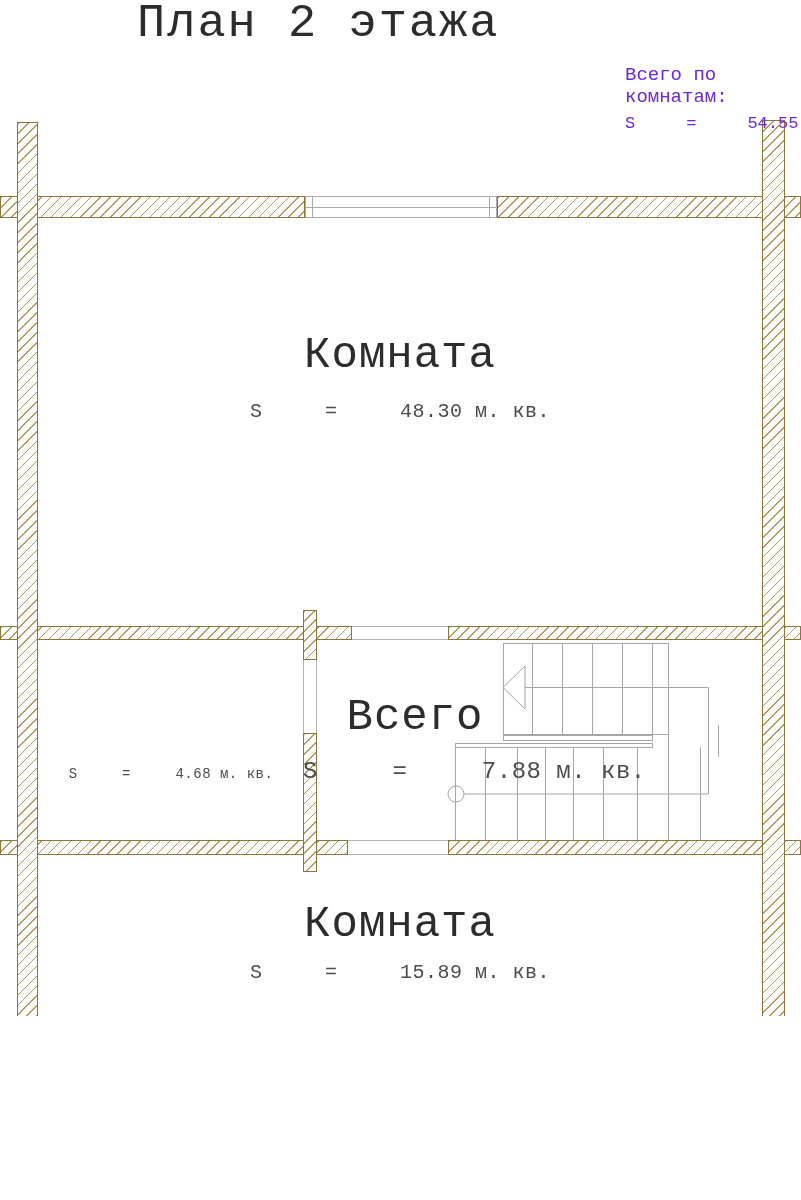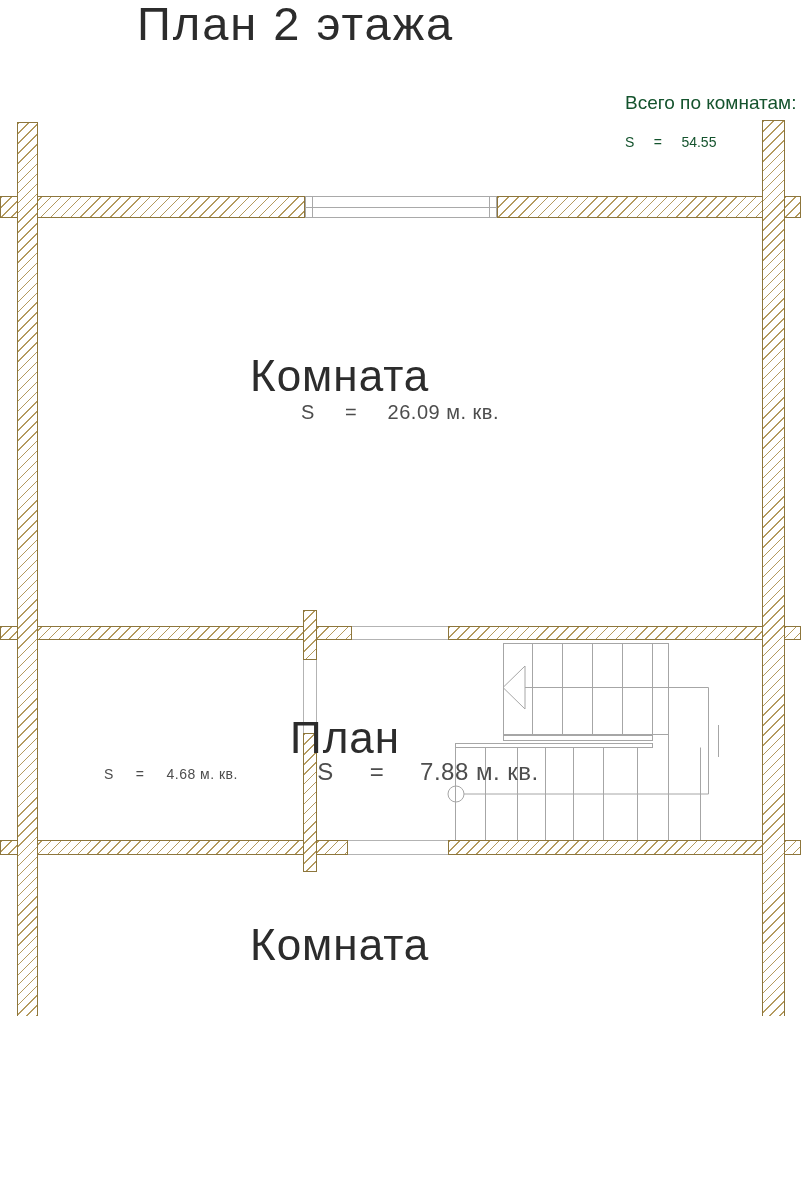--- a/index.html
+++ b/index.html
@@ -1,37 +1,37 @@
 <!DOCTYPE html>
 <html><head>
 <meta charset="utf-8">
 <style>
   html,body{margin:0;padding:0;background:#fff;}
   #plan{position:relative;width:801px;height:1016px;background:#fff;overflow:hidden;
-        font-family:Liberation Sans, sans-serif;border-radius:7px;}
+        font-family:Liberation Mono, monospace;border-radius:7px;}
   
   .wall{position:absolute;box-sizing:border-box;background-color:#fff;
         background-image:repeating-linear-gradient(135deg,#b49a5e 0,#b49a5e 1px,transparent 1px,transparent 7px);
         border:1px solid #8d763c;z-index:1;}
   
   .door-h{position:absolute;box-sizing:border-box;background:#fff;border-top:1px solid #b3b3b3;border-bottom:1px solid #b3b3b3;z-index:2;}
   .door-v{position:absolute;box-sizing:border-box;background:#fff;border-left:1px solid #b3b3b3;border-right:1px solid #b3b3b3;z-index:2;}
   
   .window{position:absolute;box-sizing:border-box;background:#fff;border:1px solid #a9a9a9;z-index:2;}
   .window .mid{position:absolute;left:0;right:0;top:10px;border-top:1px solid #a9a9a9;}
   .window .capL{position:absolute;left:6px;top:0;bottom:0;border-left:1px solid #a9a9a9;}
   .window .capR{position:absolute;right:6px;top:0;bottom:0;border-left:1px solid #a9a9a9;}
   
   .title{position:absolute;left:137px;top:0;font-size:47px;line-height:48px;color:#2c2c2c;
          letter-spacing:2px;z-index:3;}
-  .hdr{position:absolute;left:625px;top:92px;z-index:3;color:#14532d;}
+  .hdr{position:absolute;left:625px;top:64px;z-index:3;color:#6d28d9;}
   .hdr .lab{font-size:19px;line-height:22px;}
-  .hdr .val{font-size:14px;line-height:24px;margin-top:16px;white-space:pre;}
-  .room-name{position:absolute;font-size:44px;line-height:46px;color:#2c2c2c;
-             letter-spacing:1px;z-index:3;margin-top:21px;}
+  .hdr .val{font-size:17px;line-height:24px;margin-top:4px;white-space:pre;}
+  .room-name{position:absolute;text-align:center;font-size:44px;line-height:46px;color:#2c2c2c;
+             letter-spacing:1px;z-index:3;}
   .area-line{position:absolute;text-align:center;font-size:20px;line-height:24px;color:#4d4d4d;
              white-space:pre;letter-spacing:0.5px;z-index:3;}
   svg{z-index:2;}
 </style>
 </head>
 <body>
 
 <div id="plan">
 
   <div class="title">План 2 этажа</div>
@@ -83,22 +83,23 @@
       <g>
         <circle cx="16" cy="158" r="8"></circle>
         <polyline points="24,158 268.5,158 268.5,51.5 85,51.5"></polyline>
         <polygon points="85,30 63,51.5 85,73"></polygon>
       </g>
       <line x1="278.5" y1="89" x2="278.5" y2="121"></line>
     </g>
   </svg>
 
   <div class="room-name" style="left:250px;top:332px;width:300px">Комната</div>
-  <div class="area-line" style="left:250px;top:400px;width:300px">S     =     26.09 м. кв.</div>
+  <div class="area-line" style="left:250px;top:400px;width:300px">S     =     48.30 м. кв.</div>
 
   <div class="area-line" style="left:46px;top:762px;width:250px;font-size:14px">S     =     4.68 м. кв.</div>
 
-  <div class="room-name" style="left:290px;top:694px;width:250px">План</div>
+  <div class="room-name" style="left:290px;top:694px;width:250px">Всего</div>
   <div class="area-line" style="left:303px;top:760px;width:250px;font-size:24px">S     =     7.88 м. кв.</div>
 
   <div class="room-name" style="left:250px;top:901px;width:300px">Комната</div>
+  <div class="area-line" style="left:250px;top:961px;width:300px">S     =     15.89 м. кв.</div>
 
 </div>
 
 </body></html>

